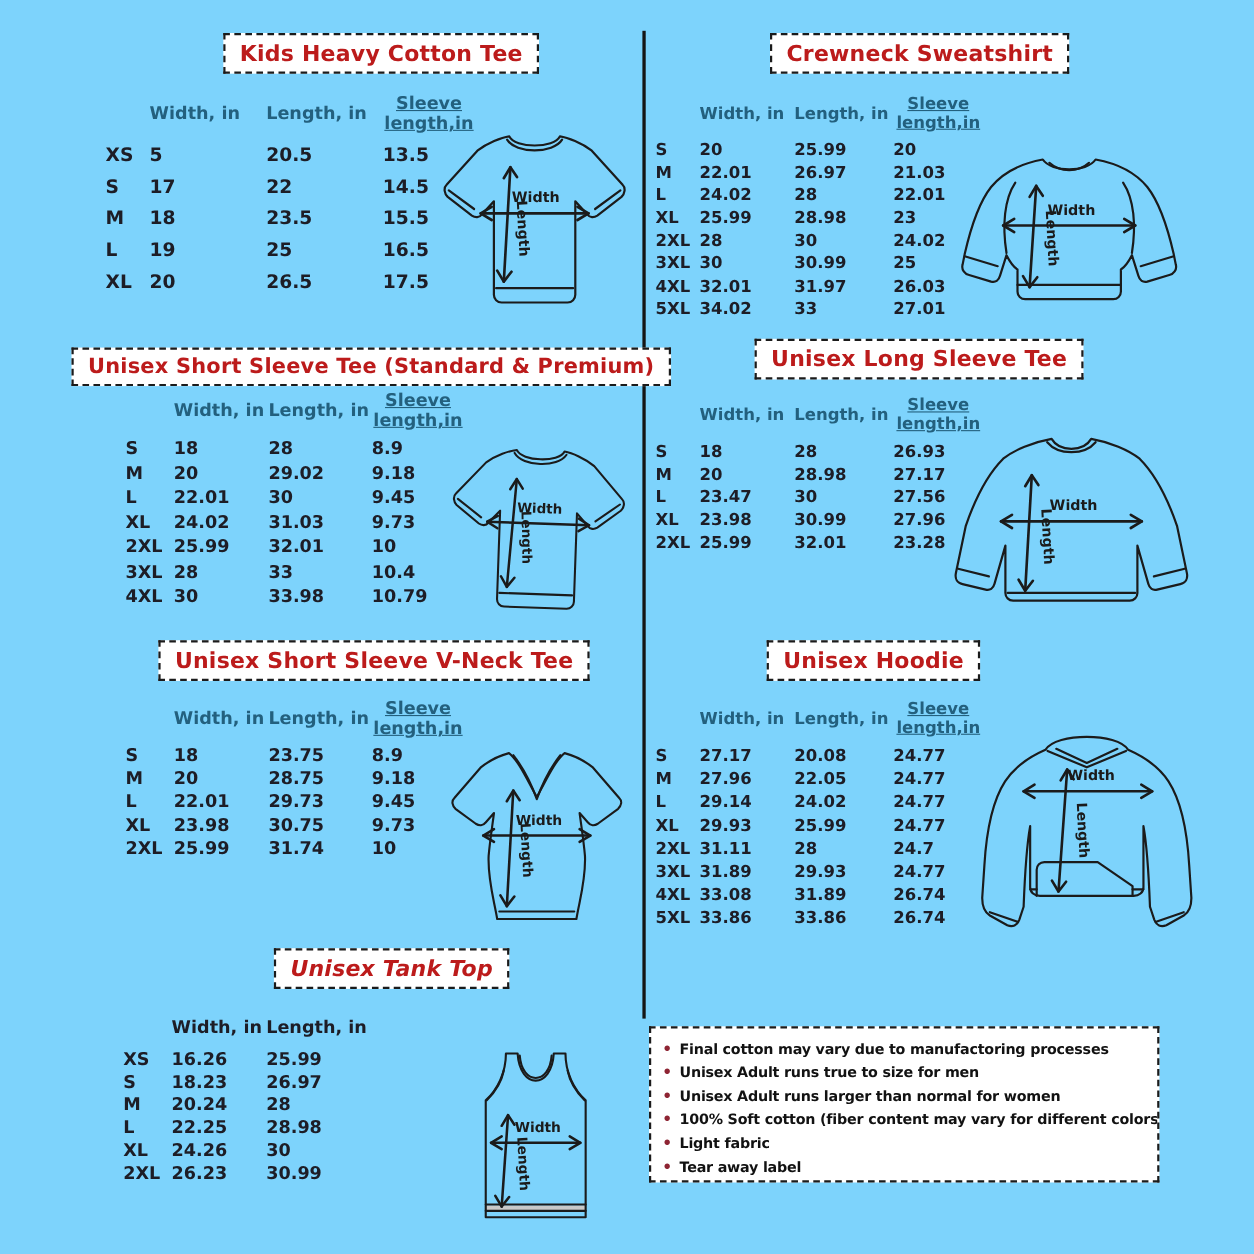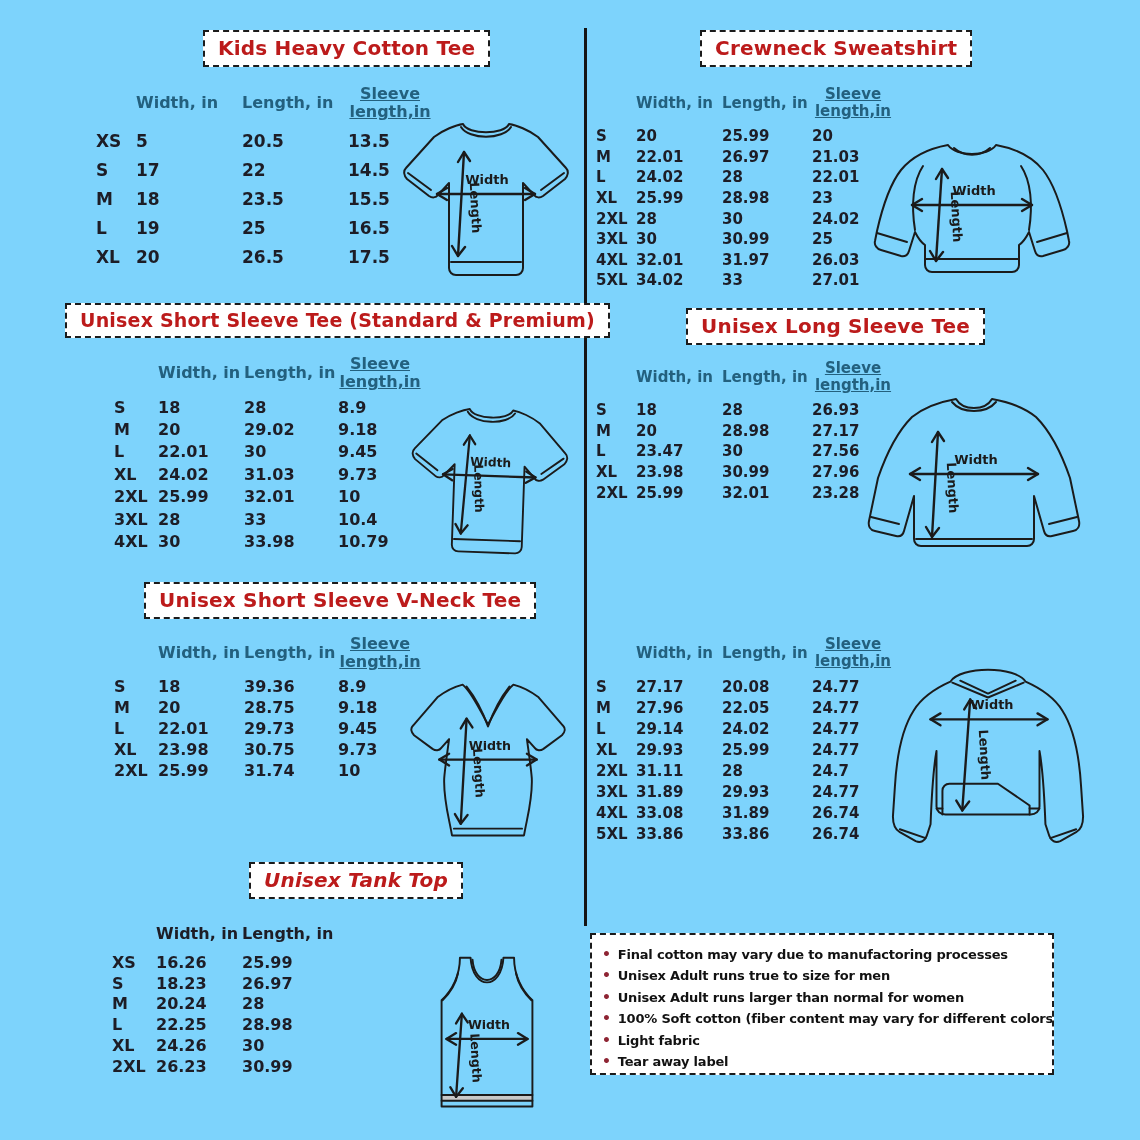--- a/index.html
+++ b/index.html
@@ -168,21 +168,21 @@
       <text x="106" y="62" text-anchor="middle">Width</text>
     </g>
     <g>
       <path class="arrow" d="M74,36 L68,128"></path>
       <path class="arrow" d="M68,46 L74,36 L80,45"></path>
       <path class="arrow" d="M62,118 L68,128 L75,119"></path>
       <text x="84" y="84" text-anchor="middle" transform="rotate(87 84 84)">Length</text>
     </g>
   </svg>
 
-  <div class="section-title small" style="left:65px;top:303px;text-align:center;">Unisex Short Sleeve Tee (Standard &amp; Premium)</div>
+  <div class="section-title small" style="left:65px;top:316px;text-align:center;">Unisex Short Sleeve Tee (Standard &amp; Premium)</div>
   <div class="table" style="left:114px;top:350px;">
     <div class="thead cols-left">
       <div class="hcell spacer"></div>
       <div class="hcell">Width, in</div>
       <div class="hcell">Length, in</div>
       <div class="hcell sleeve">Sleeve length,in</div>
     </div>
     <div class="tbody cols-left rh22">
         <div class="cell size">S</div>
         <div class="cell">18</div>
@@ -289,21 +289,21 @@
   <div class="table" style="left:114px;top:630px;">
     <div class="thead cols-left">
       <div class="hcell spacer"></div>
       <div class="hcell">Width, in</div>
       <div class="hcell">Length, in</div>
       <div class="hcell sleeve">Sleeve length,in</div>
     </div>
     <div class="tbody cols-left rh21">
         <div class="cell size">S</div>
         <div class="cell">18</div>
-        <div class="cell">39.36</div>
+        <div class="cell">23.75</div>
         <div class="cell">8.9</div>
         <div class="cell size">M</div>
         <div class="cell">20</div>
         <div class="cell">28.75</div>
         <div class="cell">9.18</div>
         <div class="cell size">L</div>
         <div class="cell">22.01</div>
         <div class="cell">29.73</div>
         <div class="cell">9.45</div>
         <div class="cell size">XL</div>
@@ -327,20 +327,21 @@
       <text x="88" y="80" text-anchor="middle">Width</text>
     </g>
     <g>
       <path class="arrow" d="M64,48 L58,156"></path>
       <path class="arrow" d="M58,58 L64,48 L70,57"></path>
       <path class="arrow" d="M52,146 L58,156 L65,147"></path>
       <text x="72" y="104" text-anchor="middle" transform="rotate(87 72 104)">Length</text>
     </g>
   </svg>
 
+  <div class="section-title" style="left:697px;top:582px;">Unisex Hoodie</div>
   <div class="table" style="left:596px;top:630px;">
     <div class="thead cols-right">
       <div class="hcell spacer"></div>
       <div class="hcell sz15">Width, in</div>
       <div class="hcell sz15">Length, in</div>
       <div class="hcell sz15 sleeve">Sleeve length,in</div>
     </div>
     <div class="tbody cols-right rh21h">
         <div class="cell size">S</div>
         <div class="cell">27.17</div>

